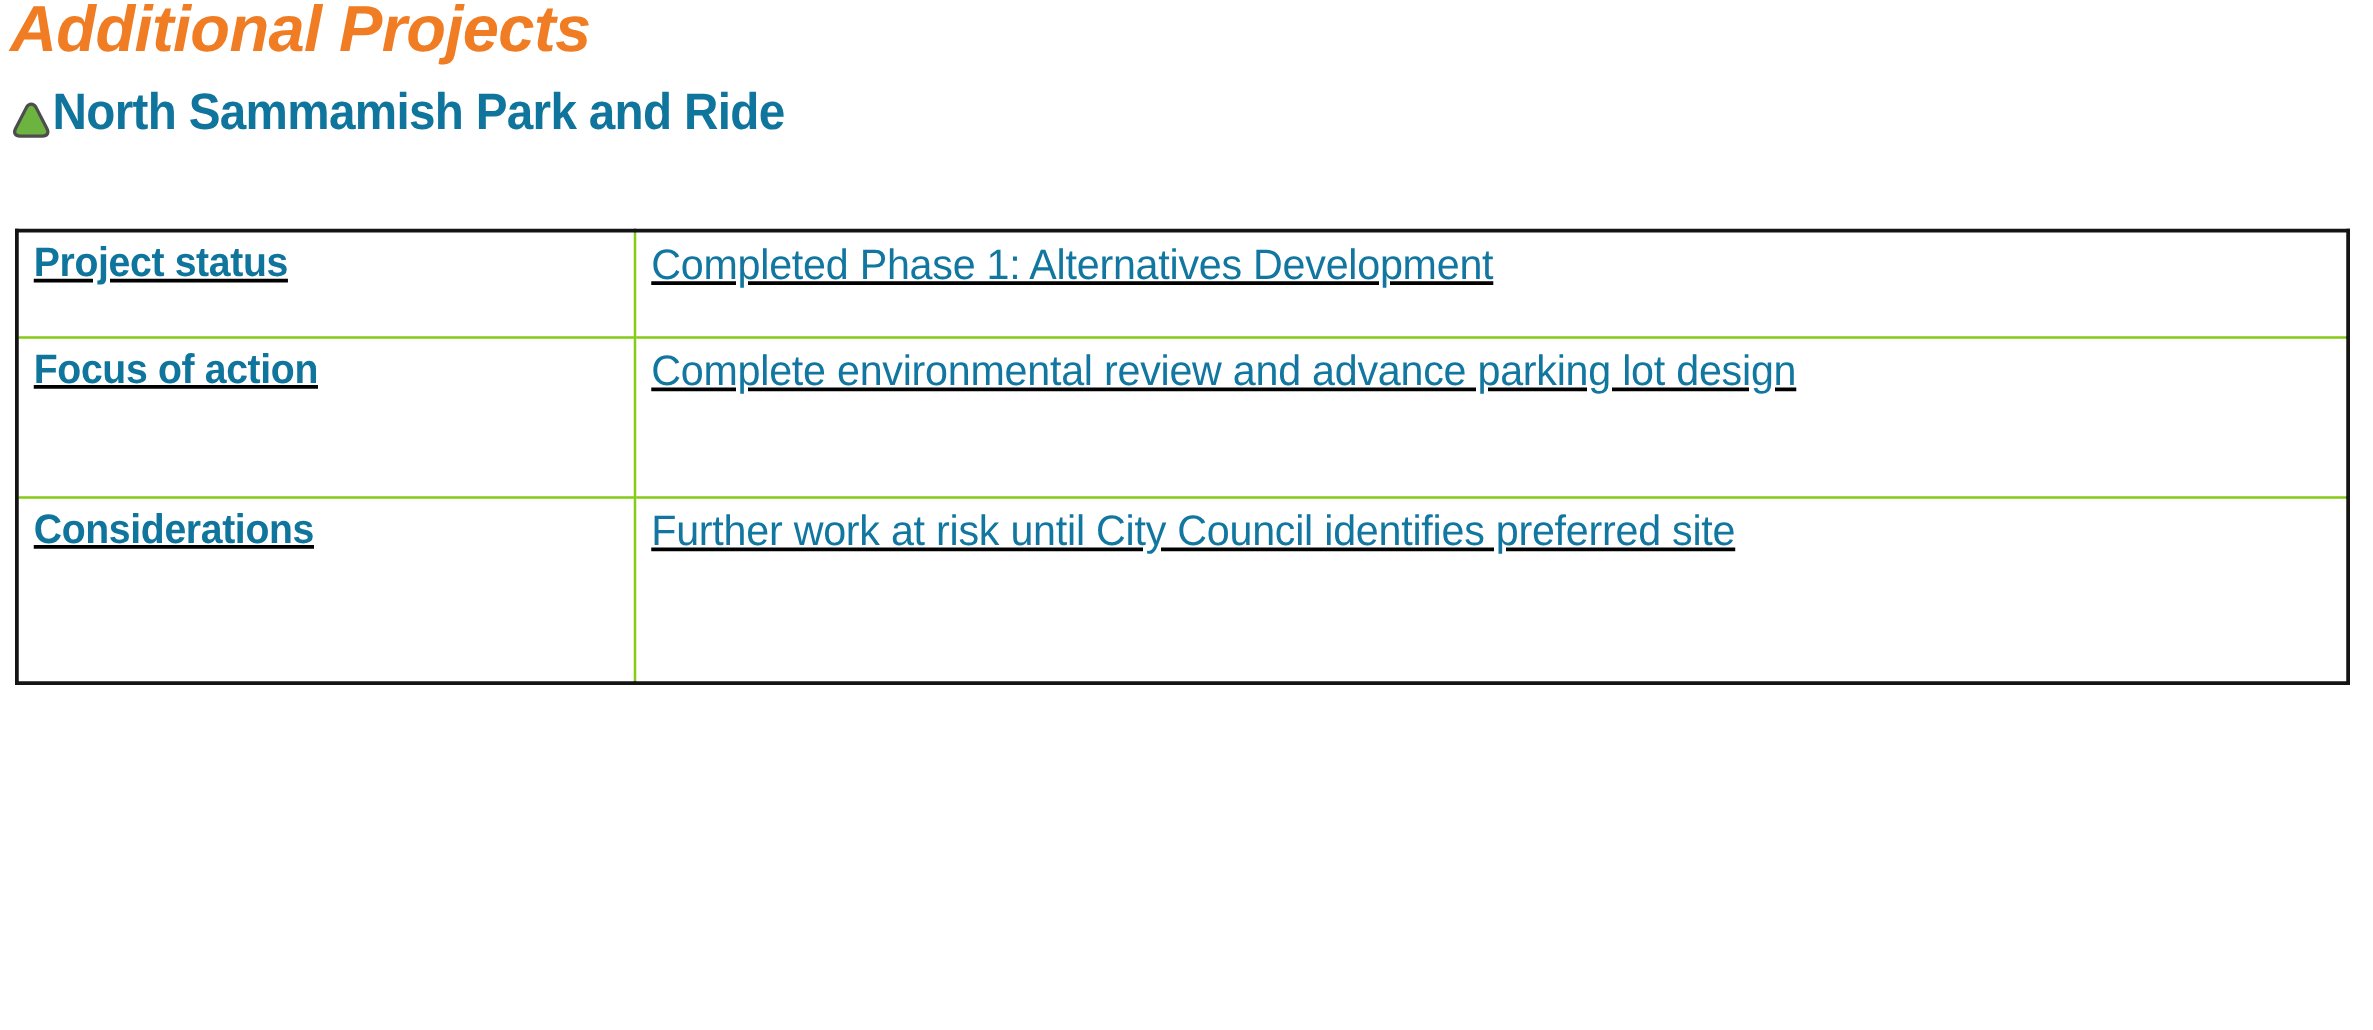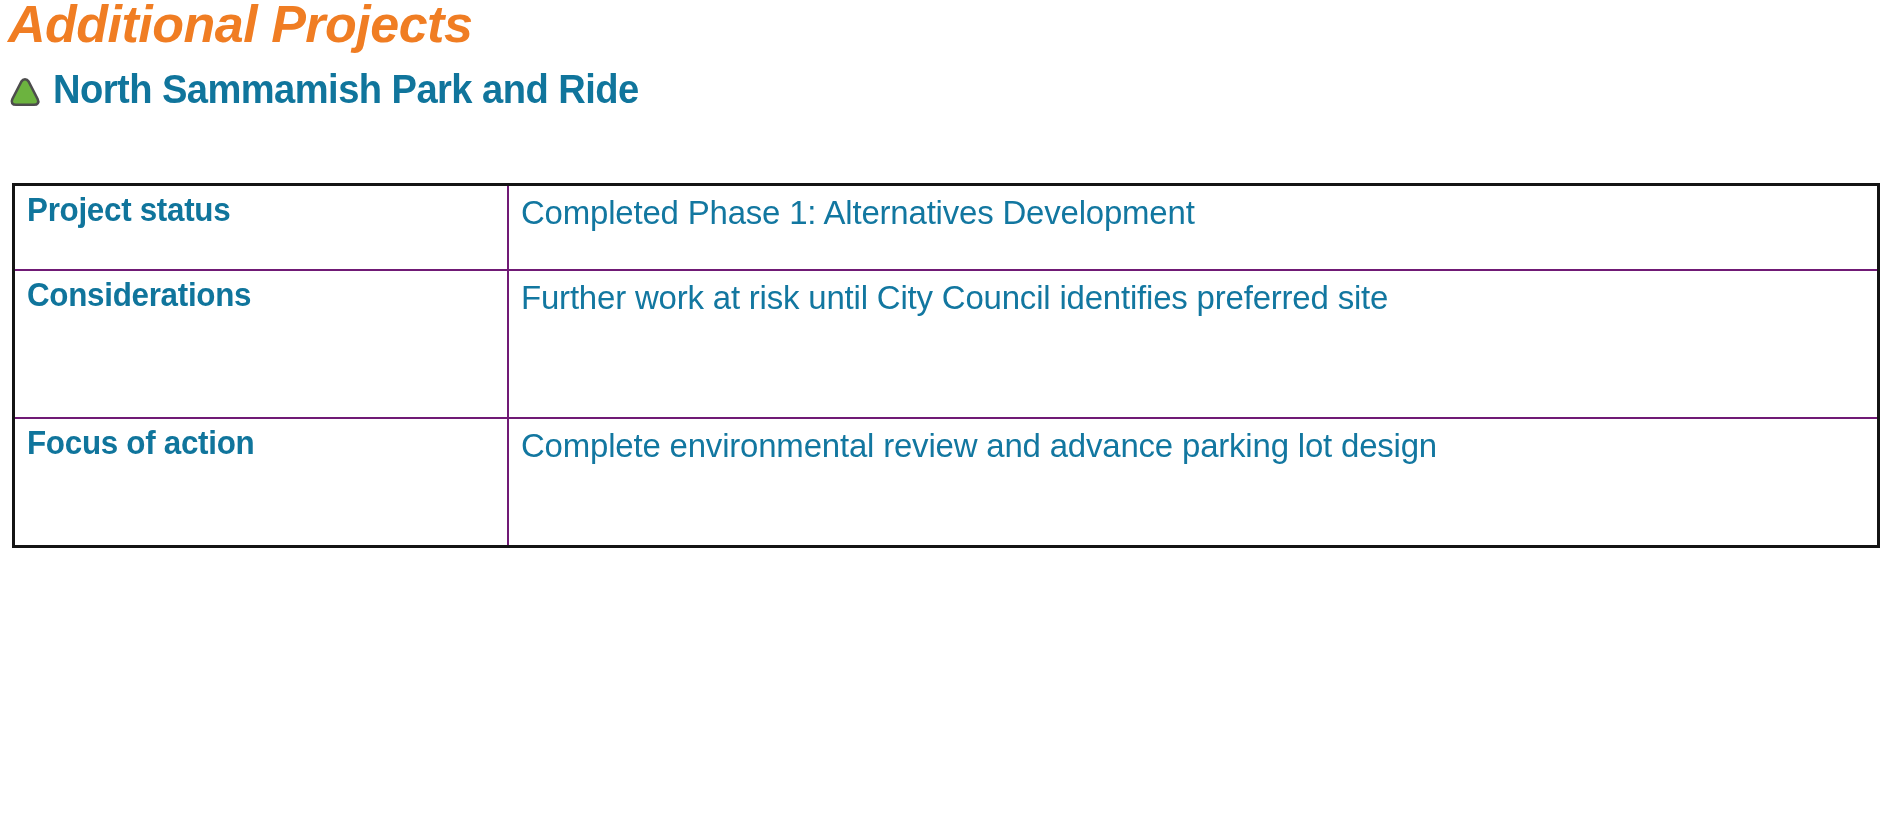--- a/index.html
+++ b/index.html
@@ -38,22 +38,21 @@
     white-space: nowrap;
     line-height: 1.1;
   }
 
   
   .subhead {
     position: absolute;
     left: 8px;
     top: 66px;
     display: flex;
-    align-items: center;
-    gap: 11px;
+    align-items: flex-end;
     white-space: nowrap;
   }
   .tri-icon {
     width: 34px;
     height: 34px;
     display: block;
     flex: 0 0 auto;
     margin-top: 4px;
   }
   .subhead-text {
@@ -70,24 +69,25 @@
   .ptable {
     position: absolute;
     left: 12px;
     top: 183px;
     width: 1868px;
     border-collapse: collapse;
     table-layout: fixed;
     border: 3px solid #141414;
   }
   .ptable td {
-    border: 2px solid #701a75;
+    border: 2px solid #84cc16;
     vertical-align: top;
     padding: 4px 10px 4px 12px;
     background: #ffffff;
+    text-decoration: underline;
   }
   .ptable col.c-label { width: 494px; }
   .ptable col.c-value { width: auto; }
 
   .cell-label {
     font-family: "Liberation Sans", sans-serif;
     font-size: 33px;
     font-weight: bold;
     color: #10759C;
     letter-spacing: -0.3px;
@@ -136,32 +136,32 @@
     </colgroup>
     <tbody>
       <tr data-row="0">
         <td>
           <div class="cell-label">Project status</div>
         </td>
         <td>
           <div class="cell-value">Completed Phase 1: Alternatives Development</div>
         </td>
       </tr>
+      <tr data-row="3">
+        <td>
+          <div class="cell-label">Focus of action</div>
+        </td>
+        <td>
+          <div class="cell-value">Complete environmental review and advance parking lot design</div>
+        </td>
+      </tr>
       <tr data-row="4">
         <td>
           <div class="cell-label">Considerations</div>
         </td>
         <td>
           <div class="cell-value">Further work at risk until City Council identifies preferred site</div>
         </td>
       </tr>
-      <tr data-row="3">
-        <td>
-          <div class="cell-label">Focus of action</div>
-        </td>
-        <td>
-          <div class="cell-value">Complete environmental review and advance parking lot design</div>
-        </td>
-      </tr>
     </tbody>
   </table>
 
 </div>
 
 </body></html>

